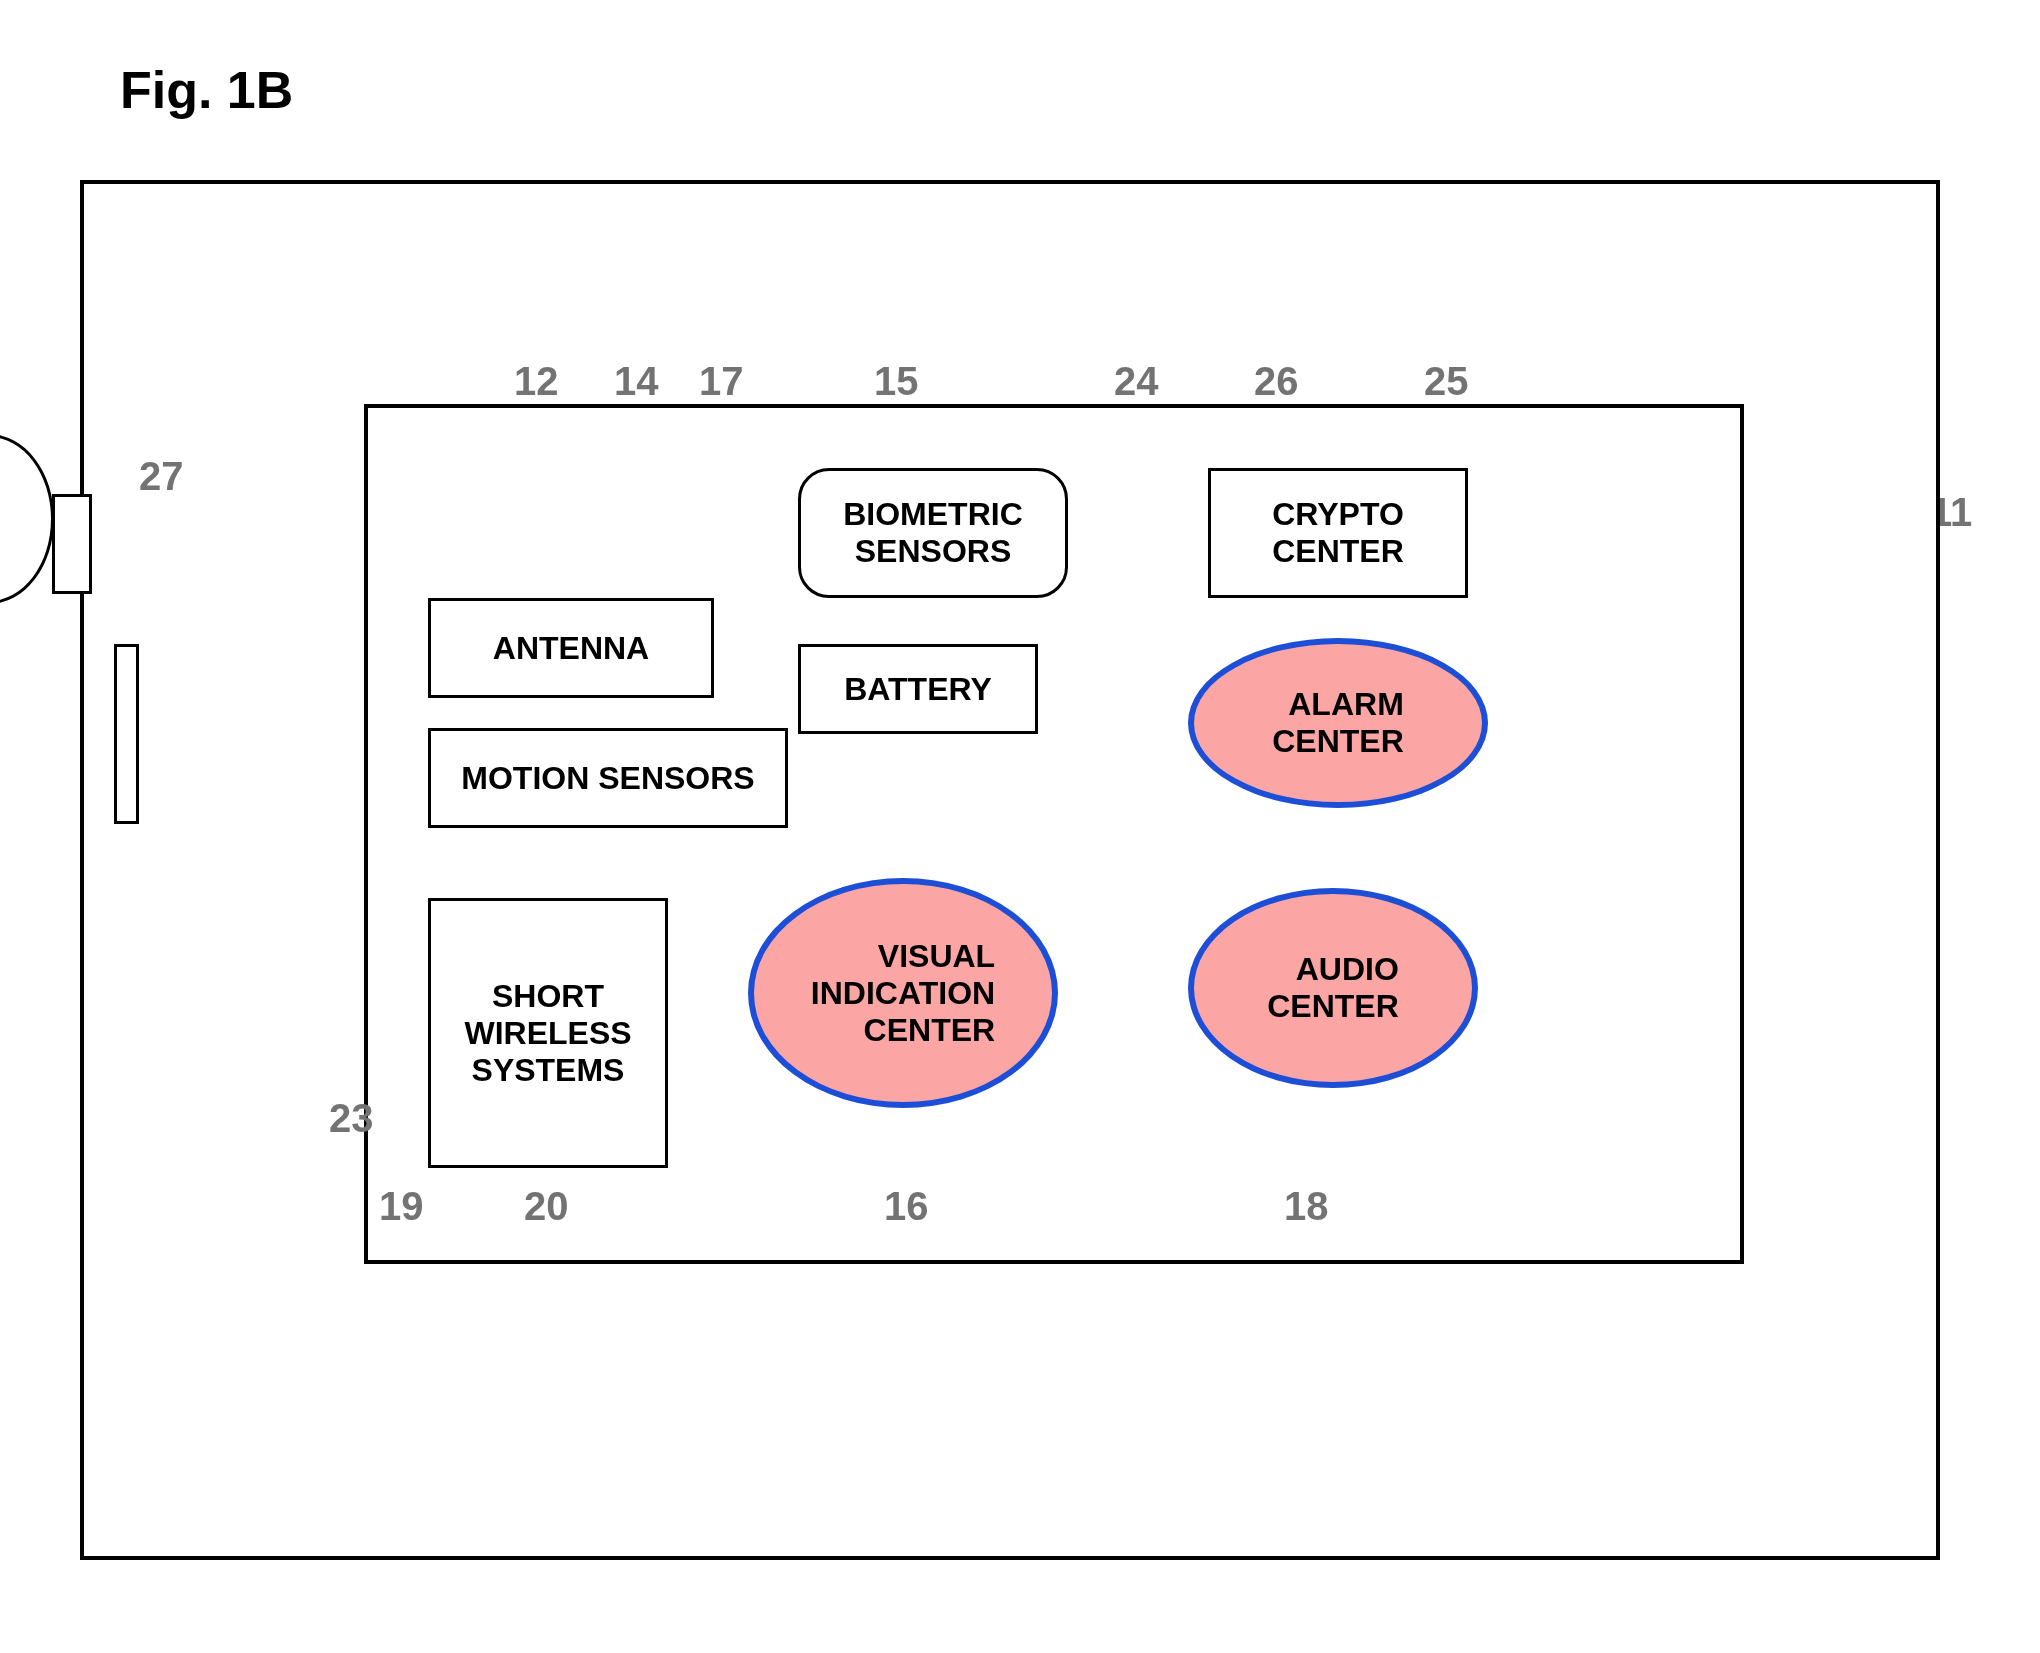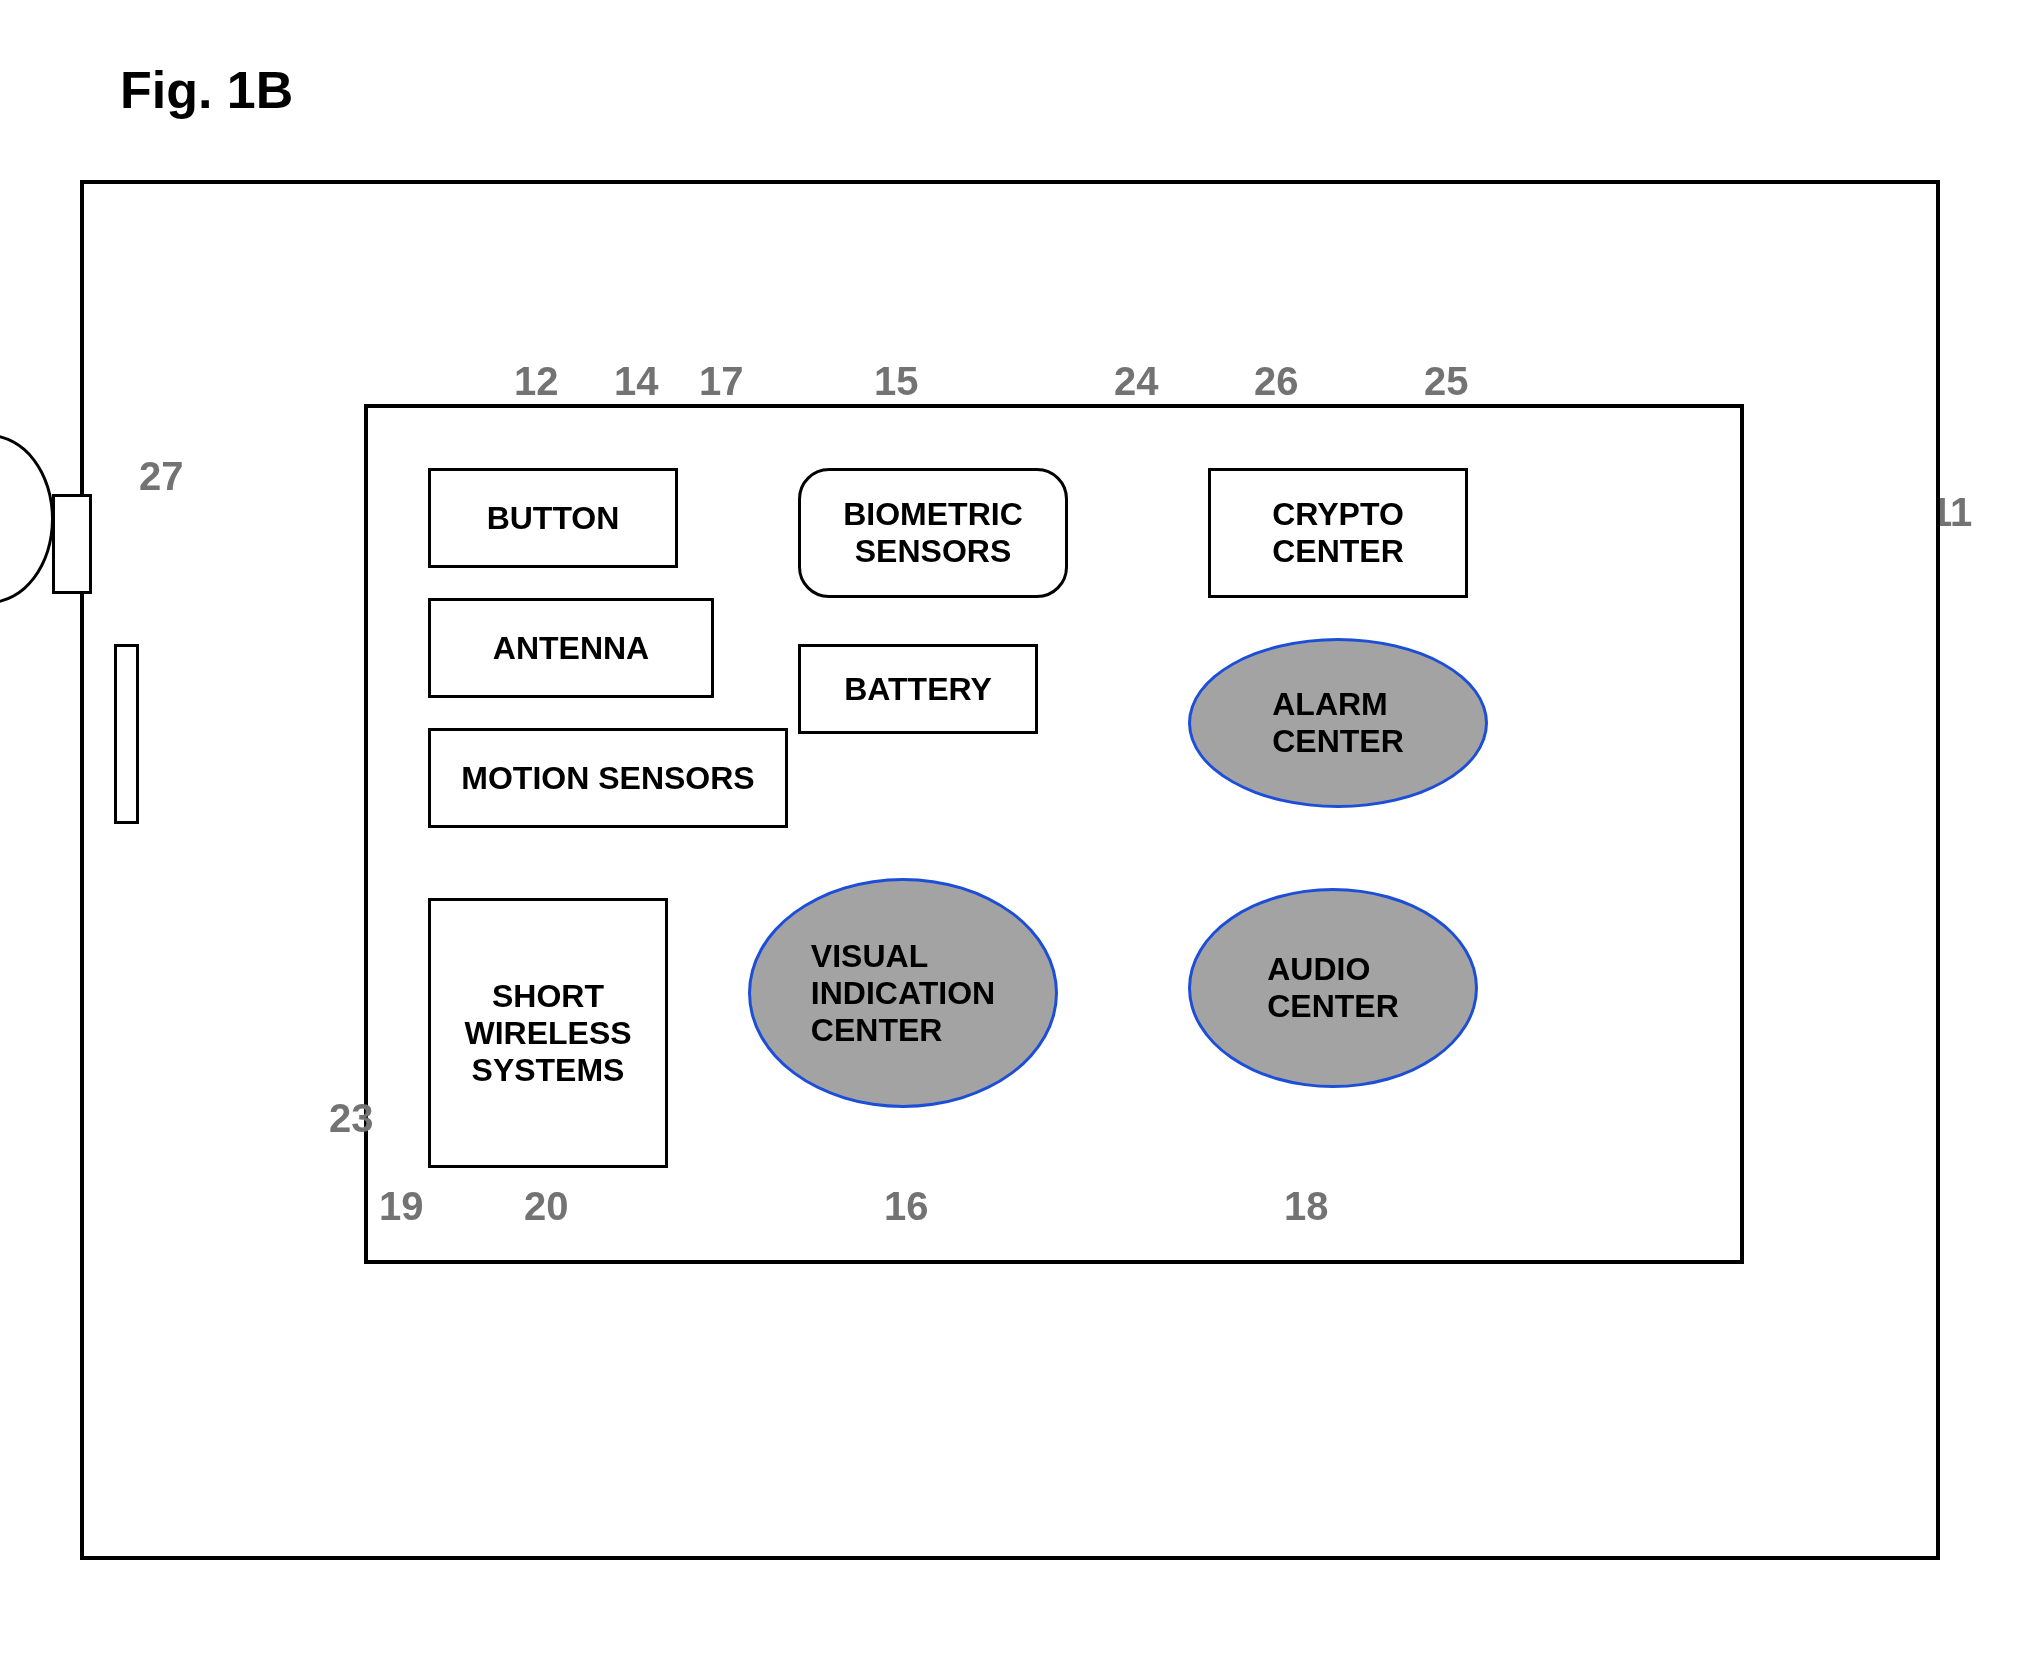--- a/index.html
+++ b/index.html
@@ -55,30 +55,30 @@
       font-size: 32px;
       font-weight: bold;
       color: #000;
       background: #fff;
       padding: 8px;
     }
 
     
     .oval-box {
       position: absolute;
-      border: 3px solid #1d4ed8;
+      border: 6px solid #1d4ed8;
       border-radius: 50%;
       display: flex;
       align-items: center;
       justify-content: center;
-      text-align: left;
+      text-align: right;
       font-size: 32px;
       font-weight: bold;
       color: #000;
-      background: #a3a3a3;
+      background: #fca5a5;
       padding: 8px;
     }
 
     
     .num-label {
       position: absolute;
       font-size: 40px;
       font-weight: bold;
       color: #737373;
     }
@@ -158,21 +158,20 @@
   <div class="camera-oval" style="width:130px; height:170px; top:250px; left:-160px;"></div>
 
   <div class="camera-rect" style="width:40px; height:100px; top:310px; left:-32px;"></div>
 
   <div class="camera-rect" style="width:25px; height:180px; top:460px; left:30px;"></div>
 
   <div class="num-label" style="top:270px; left:55px;">27</div>
 
   <div class="inner-box">
 
-    <div class="rect-box" style="top:60px; left:60px; width:250px; height:100px;">BUTTON</div>
 
     <div class="rect-box" style="top:190px; left:60px; width:286px; height:100px;">ANTENNA</div>
 
     <div class="rect-box" style="top:320px; left:60px; width:360px; height:100px;">MOTION SENSORS</div>
 
     <div class="rect-box" style="top:60px; left:430px; width:270px; height:130px;border-radius:31px;">BIOMETRIC<br>SENSORS</div>
 
     <div class="rect-box" style="top:220px; left:430px; width:240px; height:90px;margin-top:16px;">BATTERY</div>
 
     <div class="rect-box" style="top:60px; left:840px; width:260px; height:130px;">CRYPTO<br>CENTER</div>

